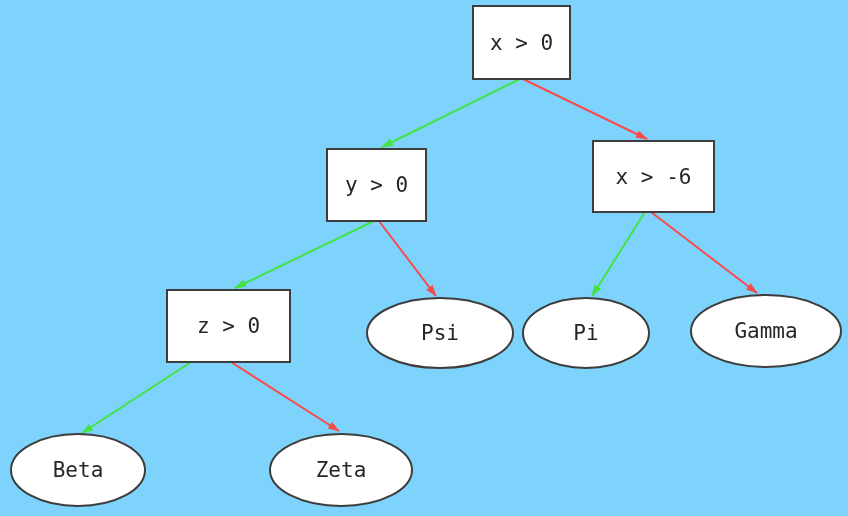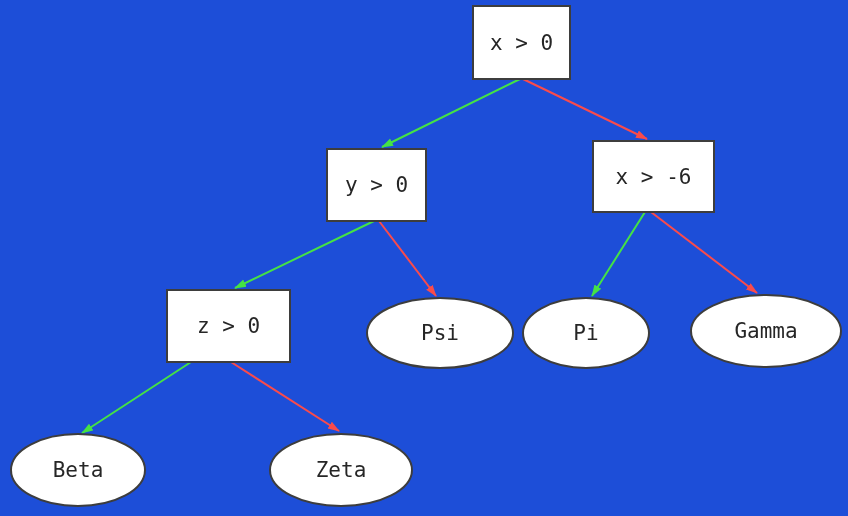--- a/index.html
+++ b/index.html
@@ -4,21 +4,21 @@
 <style>
   html, body {
     margin: 0;
     padding: 0;
     background: #ffffff;
   }
   .canvas {
     position: relative;
     width: 848px;
     height: 516px;
-    background: #1d4ed8;
+    background: #7dd3fc;
     overflow: hidden;
     font-family: "DejaVu Sans Mono", monospace;
   }
   svg.tree {
     position: absolute;
     left: 0;
     top: 0;
   }
   svg.tree text {
     font-family: "DejaVu Sans Mono", monospace;

